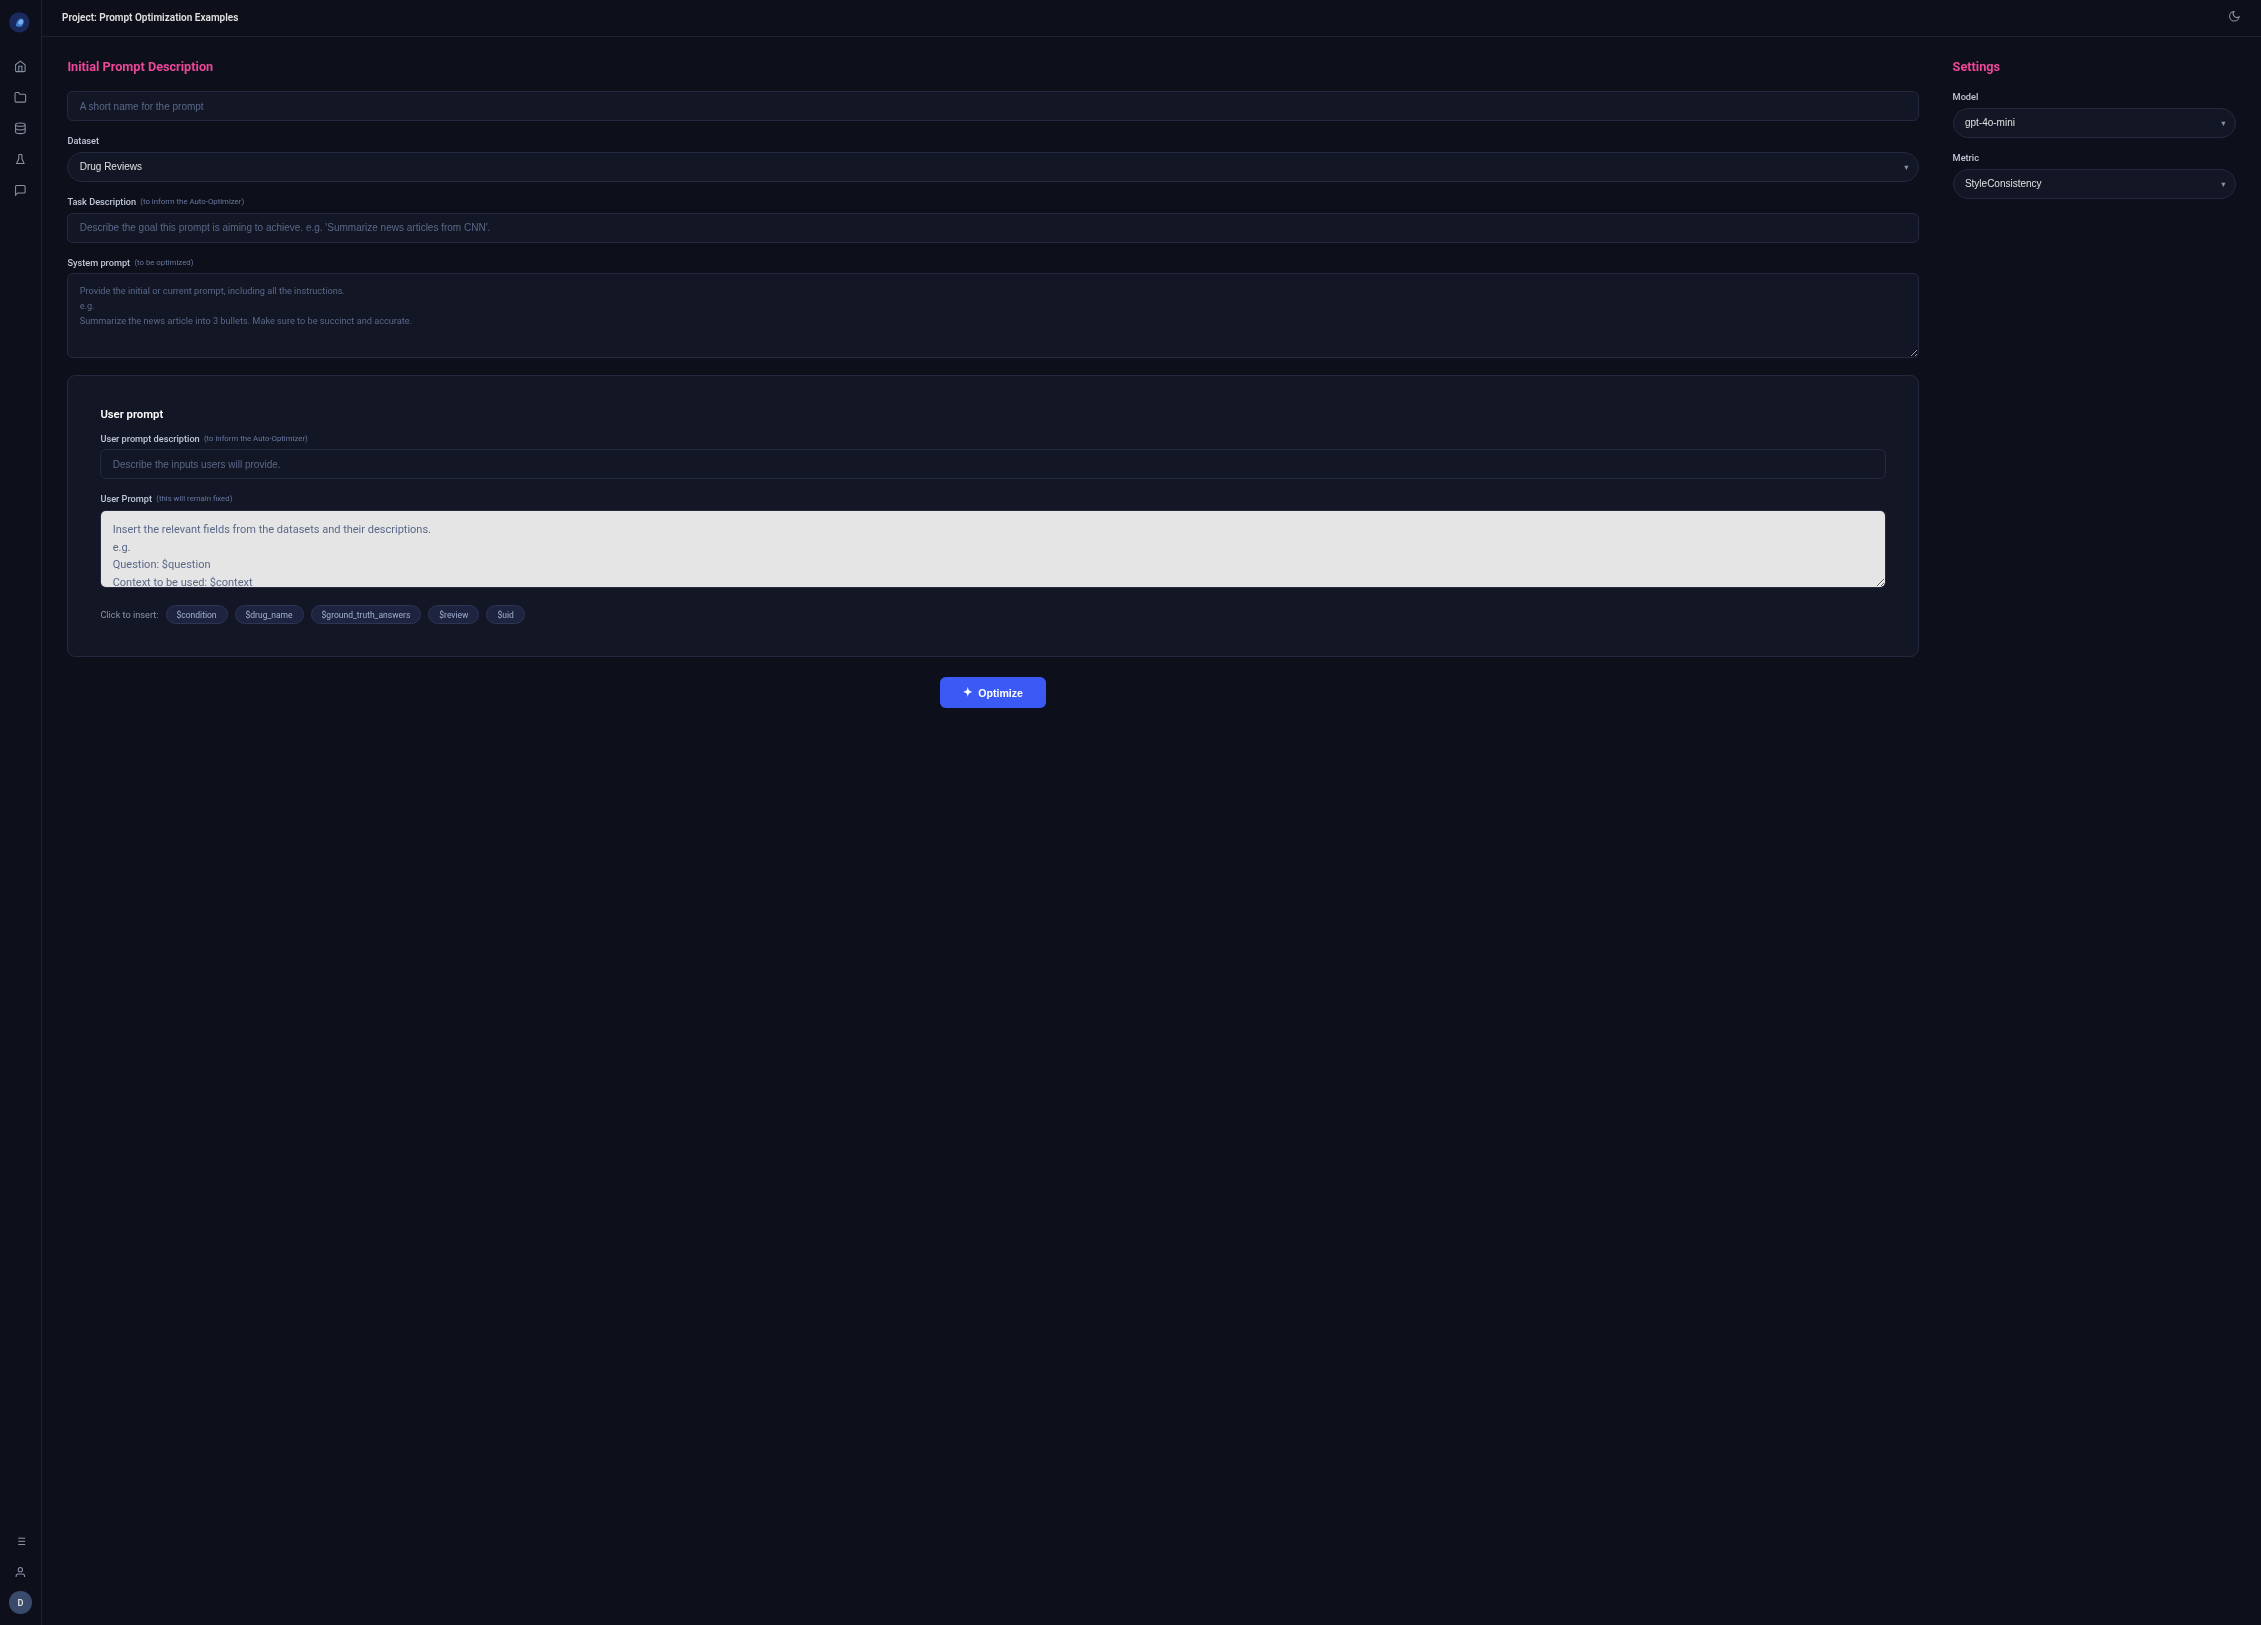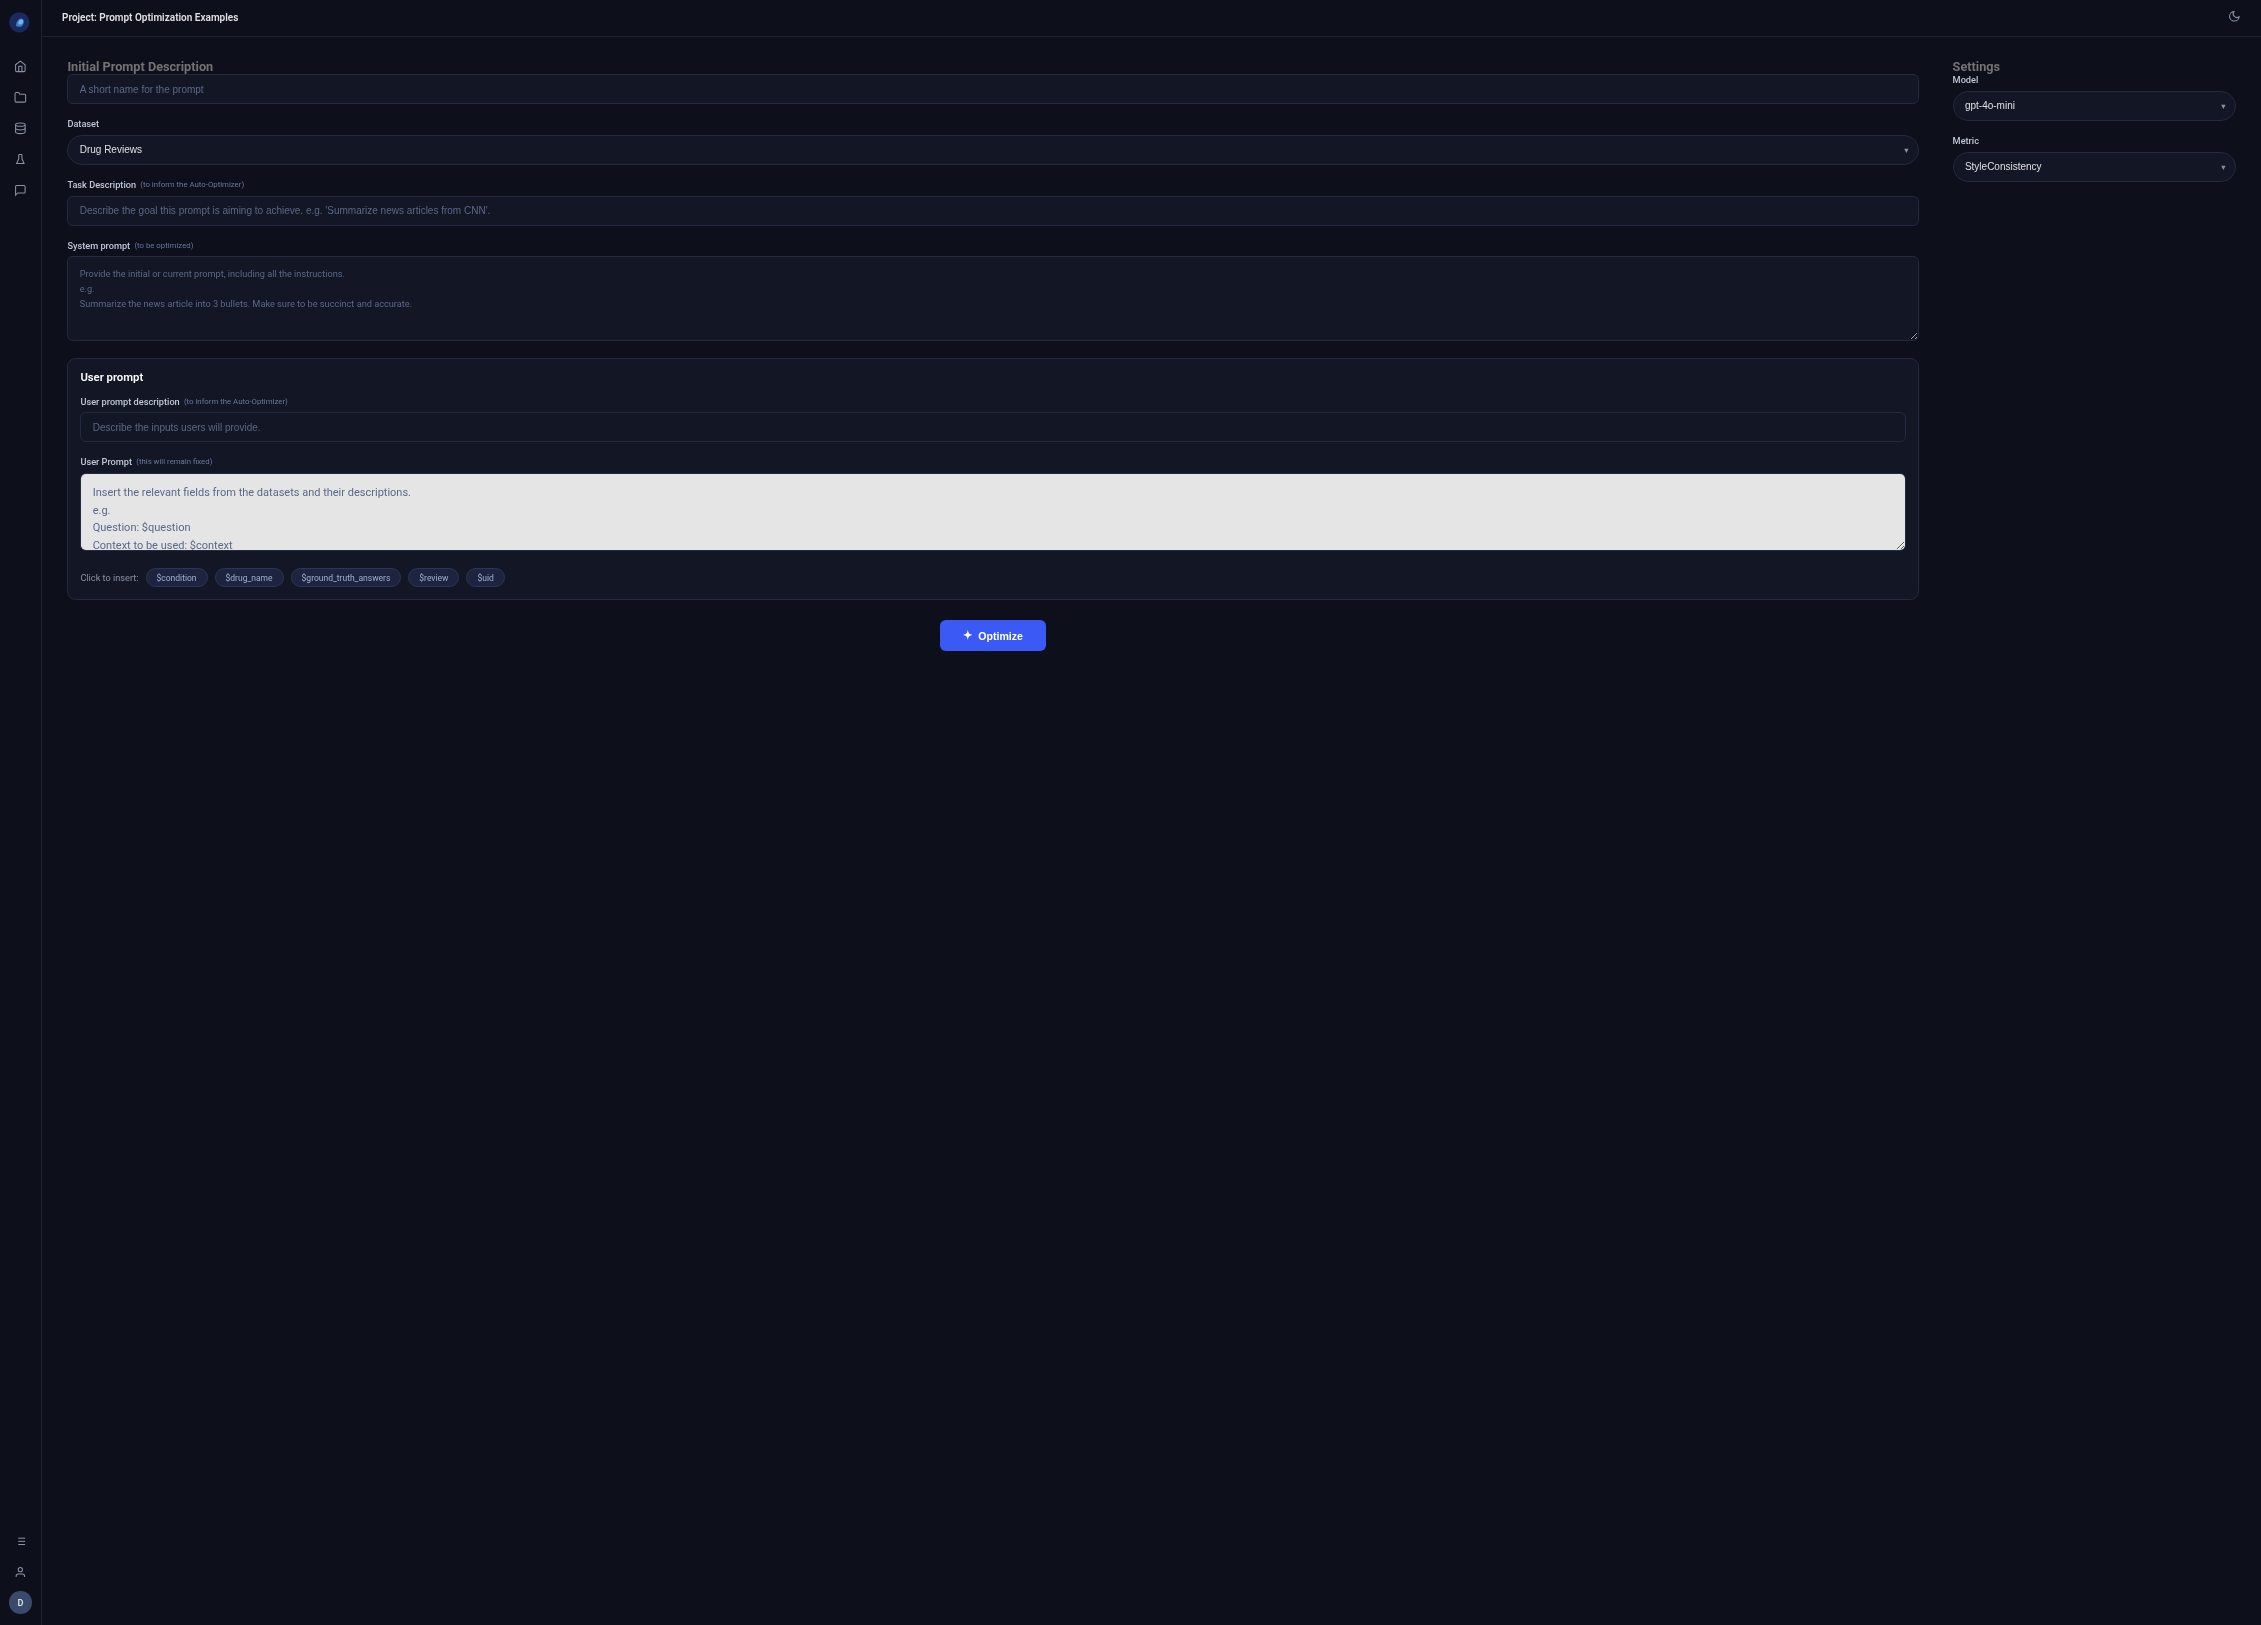--- a/index.html
+++ b/index.html
@@ -111,21 +111,22 @@
 
     .two-col {
       display: grid;
       grid-template-columns: 1fr 283px;
       gap: 34px;
     }
 
     .section-heading {
       font-size: 12.7px;
       font-weight: 700;
-      color: #737373;
+      color: #ec4899;
+      margin-bottom: 17px;
     }
 
     .form-group {
       margin-bottom: 14px;
     }
 
     .form-label {
       font-size: 9.2px;
       font-weight: 500;
       color: #c0c8d8;
@@ -205,21 +206,21 @@
 
     .form-textarea-tall {
       min-height: 85px;
     }
 
     
     .user-prompt-box {
       background: #131625;
       border: 0.7px solid #252a40;
       border-radius: 8.5px;
-      padding: 12px;
+      padding: 32px;
       margin-top: 14px;
     }
 
     .user-prompt-title {
       font-size: 11.3px;
       font-weight: 600;
       color: #ffffff;
       margin-bottom: 11.3px;
     }
 

